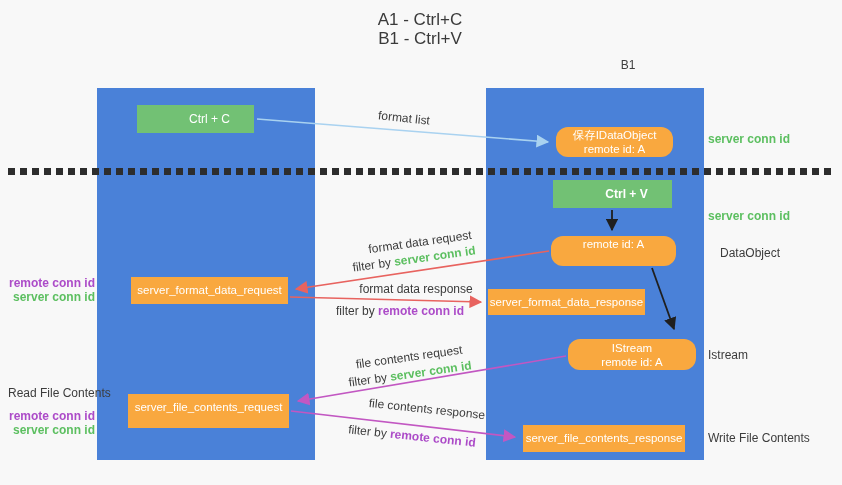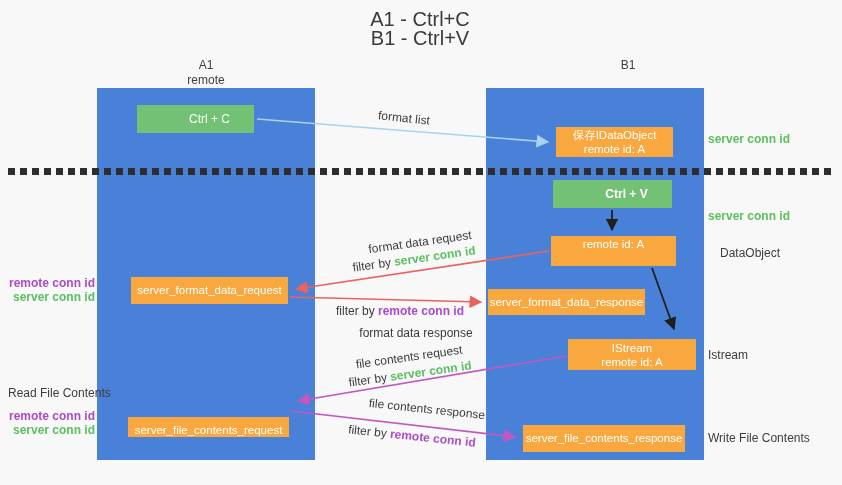--- a/index.html
+++ b/index.html
@@ -1,61 +1,61 @@
 <!DOCTYPE html>
 <html><head>
 <meta charset="utf-8">
 <style>
   * { margin:0; padding:0; box-sizing:border-box; }
   html,body { width:842px; height:485px; }
   body { font-family:"Liberation Sans","DejaVu Sans",sans-serif; background:#f8f8f8; position:relative; overflow:hidden; }
   #canvas { position:absolute; left:0; top:0; width:842px; height:485px; }
 
   .title { position:absolute; left:320px; top:10px; width:200px; text-align:center;
-           font-size:20px; line-height:19px; color:#3a3a3a; z-index:4; }
+           font-size:17px; line-height:19px; color:#3a3a3a; z-index:4; }
 
   .col-header { position:absolute; width:120px; text-align:center; font-size:12px;
                 line-height:15px; color:#3f3f3f; z-index:4; }
   #hdr-a1 { left:146px; top:58px; }
   #hdr-b1 { left:568px; top:58px; }
 
   .panel { position:absolute; top:88px; width:218px; height:372px; background:#4A81D8; z-index:1; }
   #panel-a1 { left:97px; }
   #panel-b1 { left:486px; }
 
   .divider { position:absolute; left:8px; top:168px; width:826px; height:7px; z-index:2;
              background:repeating-linear-gradient(to right,#2d2d2d 0 7px,transparent 7px 12px); }
 
   svg.arrows { position:absolute; left:0; top:0; z-index:2; }
 
   .node { position:absolute; z-index:3; color:#ffffff; text-align:center; font-size:11.5px; }
   .node.green { background:#72C174;padding-left:28px; }
   .node.orange { background:#F9A83F; }
   .node.one-line { line-height:27px; }
-  .node.two-line { padding-top:1px; line-height:14px; }
+  .node.two-line { padding-top:1px; line-height:14px;border-radius:12px; }
   .node .ln { display:block; }
 
   #node-ctrl-c        { left:137px; top:105px; width:117px; height:28px; font-size:12px; line-height:28px; }
   #node-save-ido      { left:556px; top:127px; width:117px; height:30px; }
   #node-ctrl-v        { left:553px; top:180px; width:119px; height:28px; font-size:12px; line-height:28px;font-weight:bold; }
   #node-getdata       { left:551px; top:236px; width:125px; height:30px; }
   #node-format-req    { left:131px; top:277px; width:157px; height:27px; }
   #node-format-resp   { left:488px; top:289px; width:157px; height:26px; line-height:26px; }
   #node-istream       { left:568px; top:339px; width:128px; height:31px; padding-top:2px; }
-  #node-file-req      { left:128px; top:394px; width:161px; height:20px; line-height:26px;margin-top:23px; }
+  #node-file-req      { left:128px; top:394px; width:161px; height:34px; line-height:26px; }
   #node-file-resp     { left:523px; top:425px; width:162px; height:27px; }
 
   .elabel { position:absolute; z-index:3; font-size:12px; line-height:14px; color:#3c3c3c; text-align:center; }
   .gtext { color:#5CBF60; font-weight:bold; }
   .ptext { color:#AC4BC8; font-weight:bold; }
 
   #lbl-format-list   { left:364px; top:111px; width:80px;  transform:rotate(6deg); }
   #lbl-fdr           { left:355px; top:235px; width:130px; transform:rotate(-8deg); }
   #lbl-fbs1          { left:339px; top:252px; width:150px; transform:rotate(-8deg); }
-  #lbl-fdresp        { left:341px; top:282px; width:150px;margin-top:44px; }
+  #lbl-fdresp        { left:341px; top:282px; width:150px; }
   #lbl-fbr1          { left:320px; top:304px; width:160px; }
   #lbl-fcr           { left:339px; top:350px; width:140px; transform:rotate(-8deg); }
   #lbl-fbs2          { left:335px; top:367px; width:150px; transform:rotate(-8deg); }
   #lbl-fcresp        { left:352px; top:402px; width:150px; transform:rotate(6deg); }
   #lbl-fbr2          { left:332px; top:429px; width:160px; transform:rotate(6deg); }
 
   .side { position:absolute; z-index:3; font-size:12px; line-height:14px; }
   .side.right { left:708px; }
   .side.dark { color:#3c3c3c; font-weight:normal; }
   #rl-scid1 { top:132px; }
@@ -74,24 +74,20 @@
 </head>
 <body>
 
 <div id="canvas">
 
   <div class="title">
     <div>A1 - Ctrl+C</div>
     <div>B1 - Ctrl+V</div>
   </div>
 
-  <div id="hdr-a1" class="col-header">
-    <div>A1</div>
-    <div>remote</div>
-  </div>
   <div id="hdr-b1" class="col-header">
     <div>B1</div>
   </div>
 
   <div id="panel-a1" class="panel"></div>
   <div id="panel-b1" class="panel"></div>
 
   <div class="divider"></div>
 
   <svg class="arrows" width="842" height="485">

